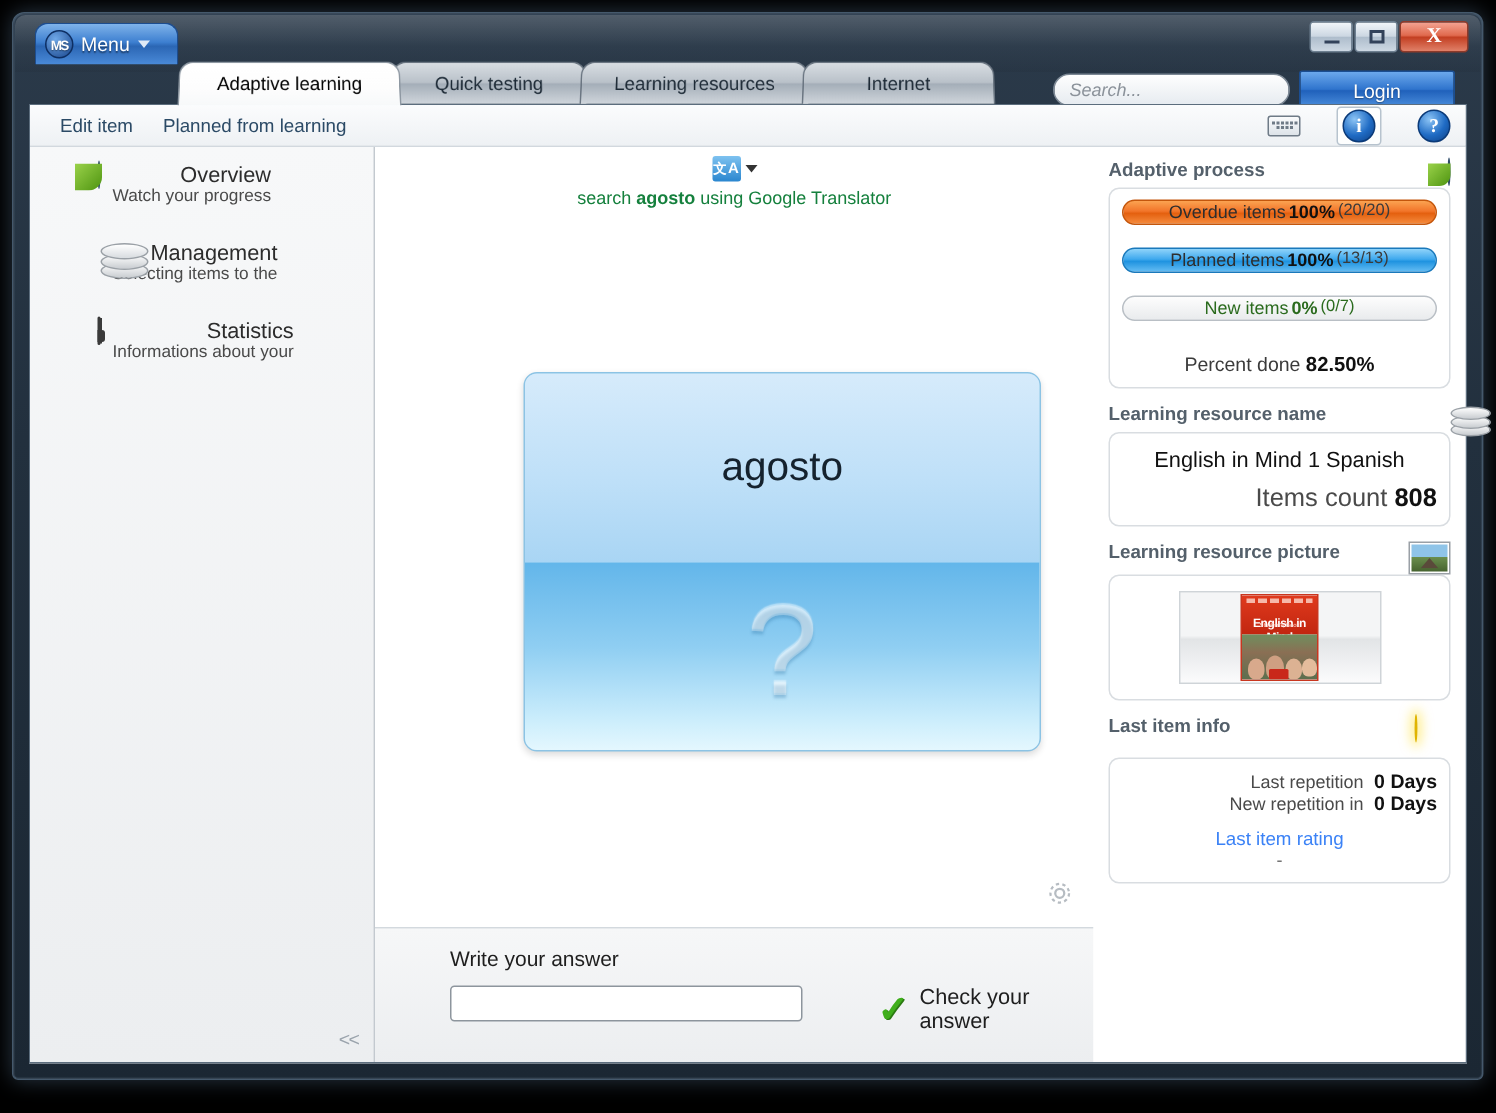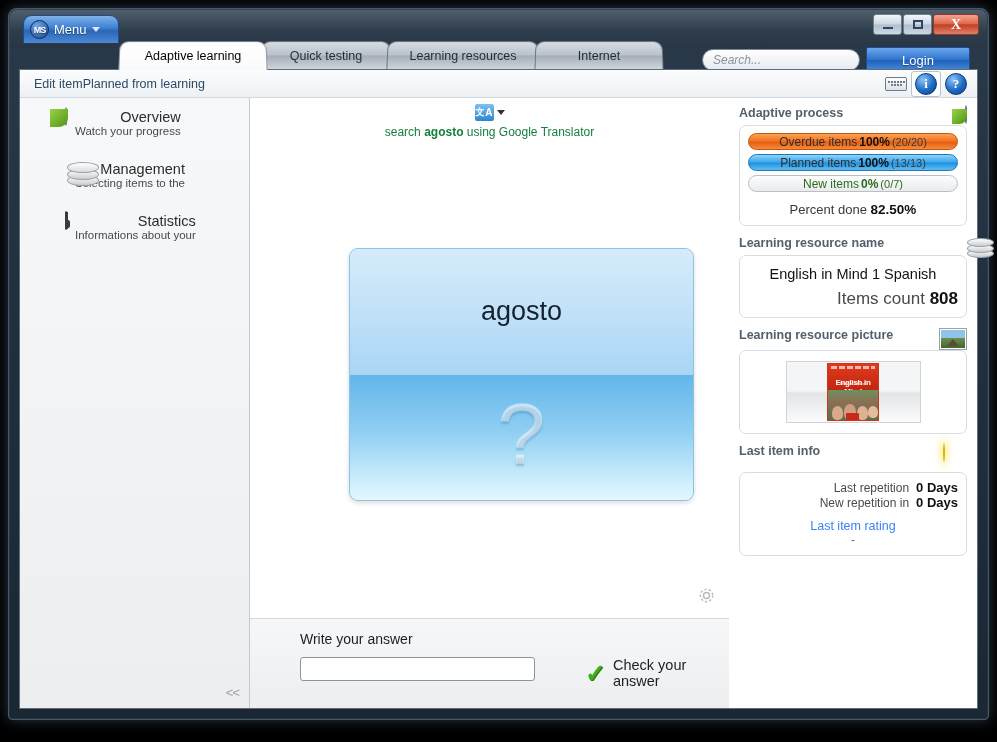--- a/index.html
+++ b/index.html
@@ -97,21 +97,21 @@
   
   .client {
     position:absolute; left:10px; top:60px; right:10px; bottom:10px;
     background:#fff; border:1px solid #5c6d7d;
   }
 
   
   .cmdbar {
     height:28px; background: linear-gradient(180deg,#fbfcfd,#eef1f4);
     border-bottom:1px solid #d2d8de;
-    display:flex; align-items:center; padding-left:14px; 
+    display:flex; align-items:center; padding-left:20px; gap:20px;
     font-size:12.5px; color:#2b4a66;
   }
   .cmdbar .spacer { flex:1; }
   .kbd-icon {
     width:22px;height:14px;border:1px solid #6f7b87;border-radius:2px;
     background:linear-gradient(180deg,#fafbfc,#dde3e9);
     display:flex;flex-wrap:wrap;align-content:center;justify-content:center;gap:1px;padding:1px;
   }
   .kbd-icon i { display:block; width:2px;height:2px;background:#6f7b87; }
   .round-ico {
@@ -243,22 +243,22 @@
 
   
   .rpanel { width:248px; background:#fff; position:relative; padding:8px 10px 0 10px; }
   .sec-title { font-size:12.5px; font-weight:bold; color:#54606b; margin-bottom:5px; }
   .sec-head { display:flex; align-items:flex-start; justify-content:space-between; }
   .panel-box {
     border:1px solid #d9dde1; border-radius:7px; background:#fff;
     padding:7px 8px 8px; margin-bottom:10px;
   }
   .bar {
-    height:17px; border-radius:9px; margin-bottom:4px;
-    display:flex; align-items:center; justify-content:center;
+    height:17px; border-radius:9px; margin-bottom:15px;
+    display:flex; justify-content:center;
     font-size:12px; position:relative;
   }
   .bar.orange { background:linear-gradient(180deg,#fba351 0%,#f2752a 45%,#e4600f 55%,#f58a3c 100%);
     border:1px solid #c4560c; color:#2e2e2e; }
   .bar.blue { background:linear-gradient(180deg,#8fd3fa 0%,#3fa9ee 45%,#1f93e0 55%,#63bcf3 100%);
     border:1px solid #1a79bb; color:#2e2e2e; }
   .bar.empty { background:linear-gradient(180deg,#fdfdfd,#e9ebed);
     border:1px solid #b9bfc5; color:#2b6b1e; }
   .bar b { font-weight:bold; color:#111; margin:0 2px; }
   .bar i { font-style:normal; font-size:11px; color:#3a3a3a; }

